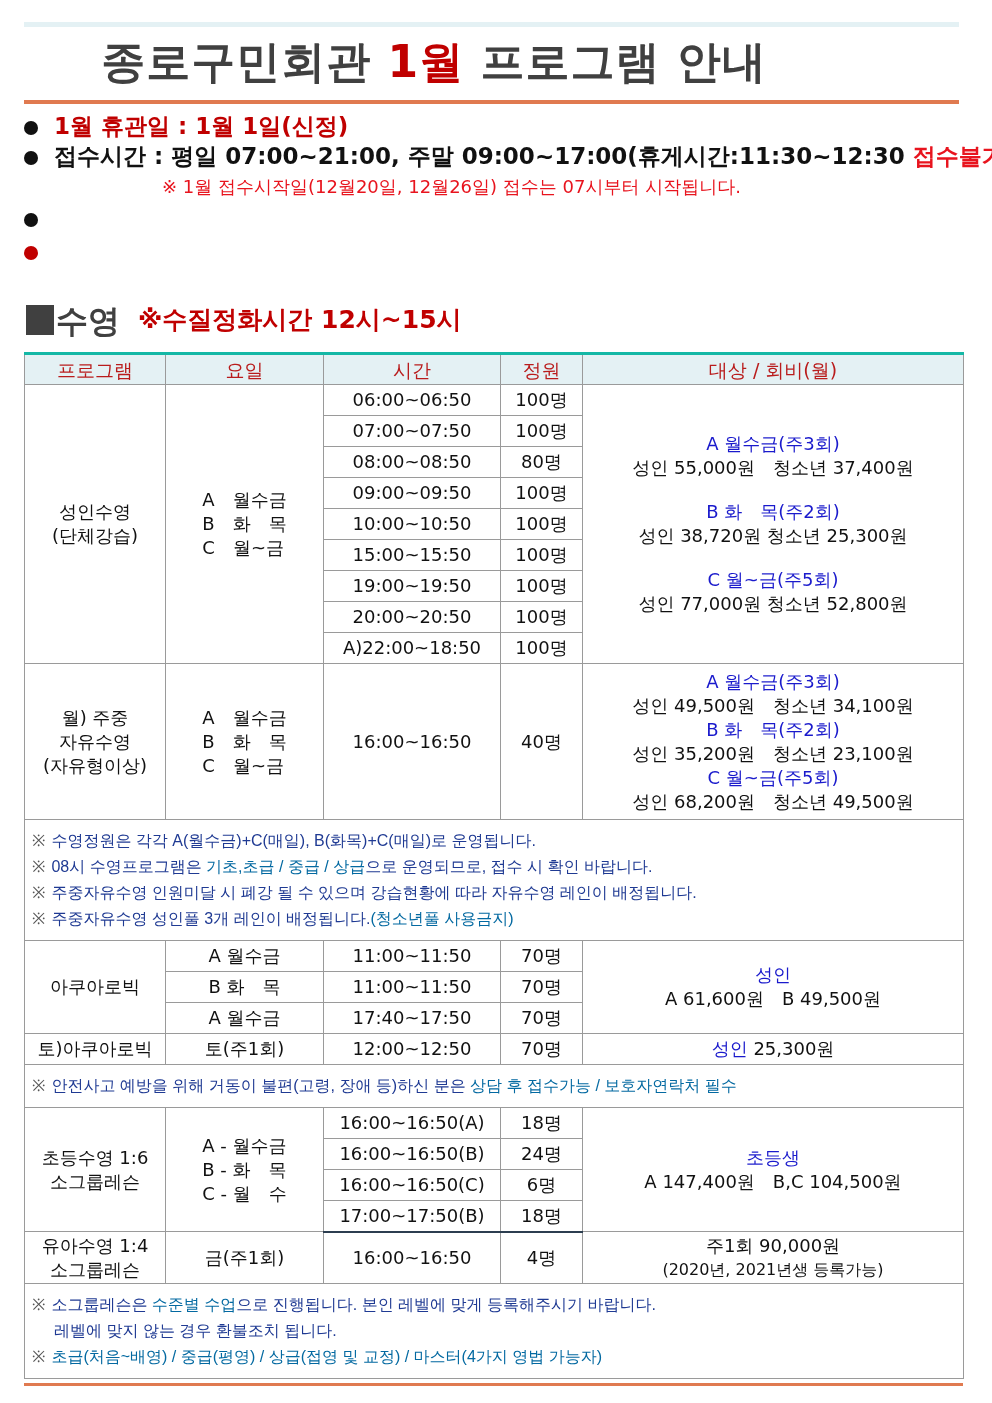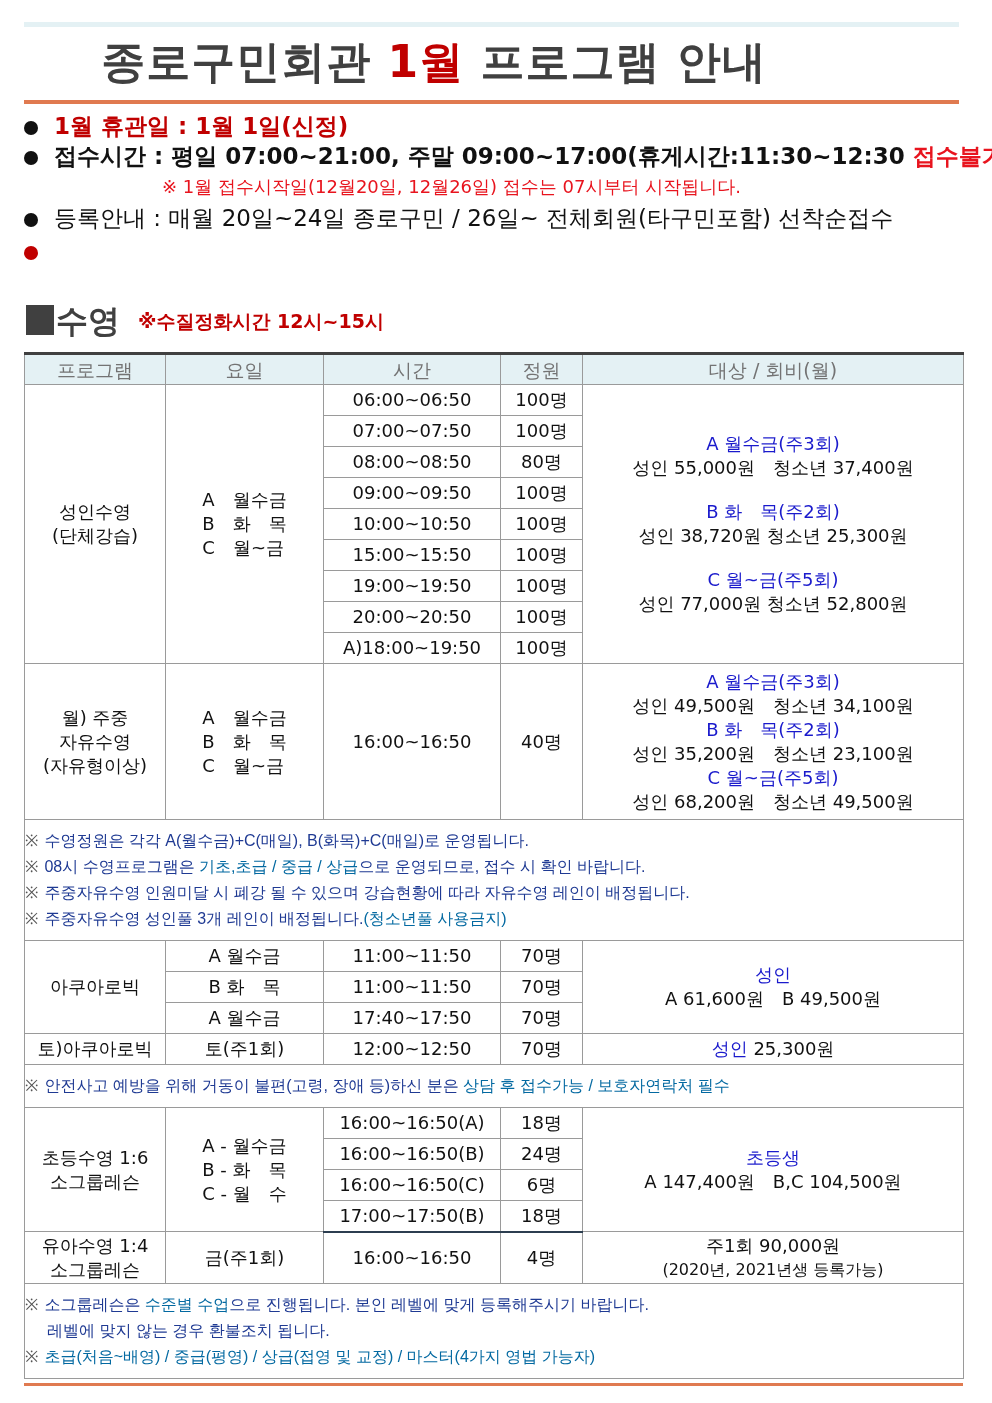--- a/index.html
+++ b/index.html
@@ -9,28 +9,28 @@
   .title { position: absolute; left: 0; top: 30px; width: 868px; text-align: center; font-size: 44px; font-weight: bold; color: #404040; letter-spacing: 1px; line-height: 64px; }
   .title .accent { color: #c00000; }
   .orange-rule { position: absolute; left: 24px; top: 100px; width: 935px; height: 4px; background: #e07a50; }
   .notice { position: absolute; left: 24px; width: 940px; font-size: 23px; line-height: 30px; white-space: nowrap; }
   .notice .dot { display: inline-block; width: 14px; height: 14px; border-radius: 50%; background: #111; margin-right: 16px; vertical-align: -1px; }
   .notice .dot.red { background: #c00000; }
   .bold-red { color: #c00000; font-weight: bold; }
   .red { color: #e8141e; }
   .section-head { position: absolute; left: 26px; top: 300px; font-size: 32px; font-weight: bold; color: #404040; white-space: nowrap; }
   .section-head .sq { display: inline-block; width: 28px; height: 30px; background: #404040; vertical-align: -3px; margin-right: 2px; }
-  .section-head .sub { font-size: 19px; color: #c00000; margin-left: 18px; vertical-align: 4px; }
+  .section-head .sub { font-size: 25px; color: #c00000; margin-left: 18px; vertical-align: 4px; }
   table.grid { position: absolute; left: 24px; top: 352px; width: 939px; border-collapse: collapse; table-layout: fixed; font-family: "DejaVu Sans", sans-serif; font-size: 18px; }
   table.grid td, table.grid th { border: 1px solid #9a9a9a; text-align: center; vertical-align: middle; font-weight: normal; line-height: 24px; }
-  table.grid thead th { background: #e4f1f4; color: #737373; height: 31px; border-top: 3px solid #404040; font-size: 19px; }
+  table.grid thead th { background: #e4f1f4; color: #b91c1c; height: 31px; border-top: 3px solid #14b8a6; font-size: 19px; }
   .rowh { height: 31px; }
   .blue { color: #1a1acc; }
   .fee-block p { line-height: 24px; }
-  .note-cell { text-align: left !important; padding: 8px 0 8px 0; font-weight: bold; color: #1f3a93; font-size: 16px; line-height: 26px !important; font-family: "Liberation Sans", sans-serif; }
+  .note-cell { text-align: left !important; padding: 8px 0 8px 7px; font-weight: bold; color: #1f3a93; font-size: 16px; line-height: 26px !important; font-family: "Liberation Sans", sans-serif; }
   .note-cell .hl { color: #0369a1; }
   .note-cell .mark { color: #555; font-weight: normal; margin-right: 6px; }
   .bottom-rule { position: absolute; left: 24px; top: 1383px; width: 939px; height: 3px; background: #e07a50; }
   .days { display: inline-block; text-align: left; }
   .thick-top { border-top: 2px solid #2c3e50 !important; }
 </style>
 </head>
 <body>
 
 <div class="top-rule"></div>
@@ -42,21 +42,21 @@
 <div class="orange-rule"></div>
 
 <div class="notice" style="top:111px;">
   <span class="dot"></span><span class="bold-red">1월 휴관일 : 1월 1일(신정)</span>
 </div>
 <div class="notice" style="top:141px;font-weight:bold;">
   <span class="dot"></span><span>접수시간 : 평일 07:00~21:00, 주말 09:00~17:00(휴게시간:11:30~12:30 </span><span class="red">접수불가</span><span>)</span>
 </div>
 <div class="notice red" style="top:172px; left:162px; font-size:18px;">※ 1월 접수시작일(12월20일, 12월26일) 접수는 07시부터 시작됩니다.</div>
 <div class="notice" style="top:203px;">
-  <span class="dot"></span><span>등록안내 : 매월 20일~24일 종로구민 / 26일~ 전체회원(타구민포함) 선착순접수</span>
+  <span class="dot"></span>
 </div>
 <div class="notice" style="top:236px;">
   <span class="dot red"></span>
 </div>
 
 <div class="section-head">
   <span class="sq"></span><span>수영</span><span class="sub">※수질정화시간 12시~15시</span>
 </div>
 
 <table class="grid">
@@ -125,21 +125,21 @@
       </tr>
     <tr class="rowh">
         <td>19:00~19:50</td>
         <td>100명</td>
       </tr>
     <tr class="rowh">
         <td>20:00~20:50</td>
         <td>100명</td>
       </tr>
     <tr class="rowh">
-        <td>A)18:00~19:50</td>
+        <td>A)22:00~18:50</td>
         <td>100명</td>
       </tr>
 
     <tr style="height:156px">
       <td>
         <div>월) 주중</div>
         <div>자유수영</div>
         <div>(자유형이상)</div>
       </td>
       <td>

